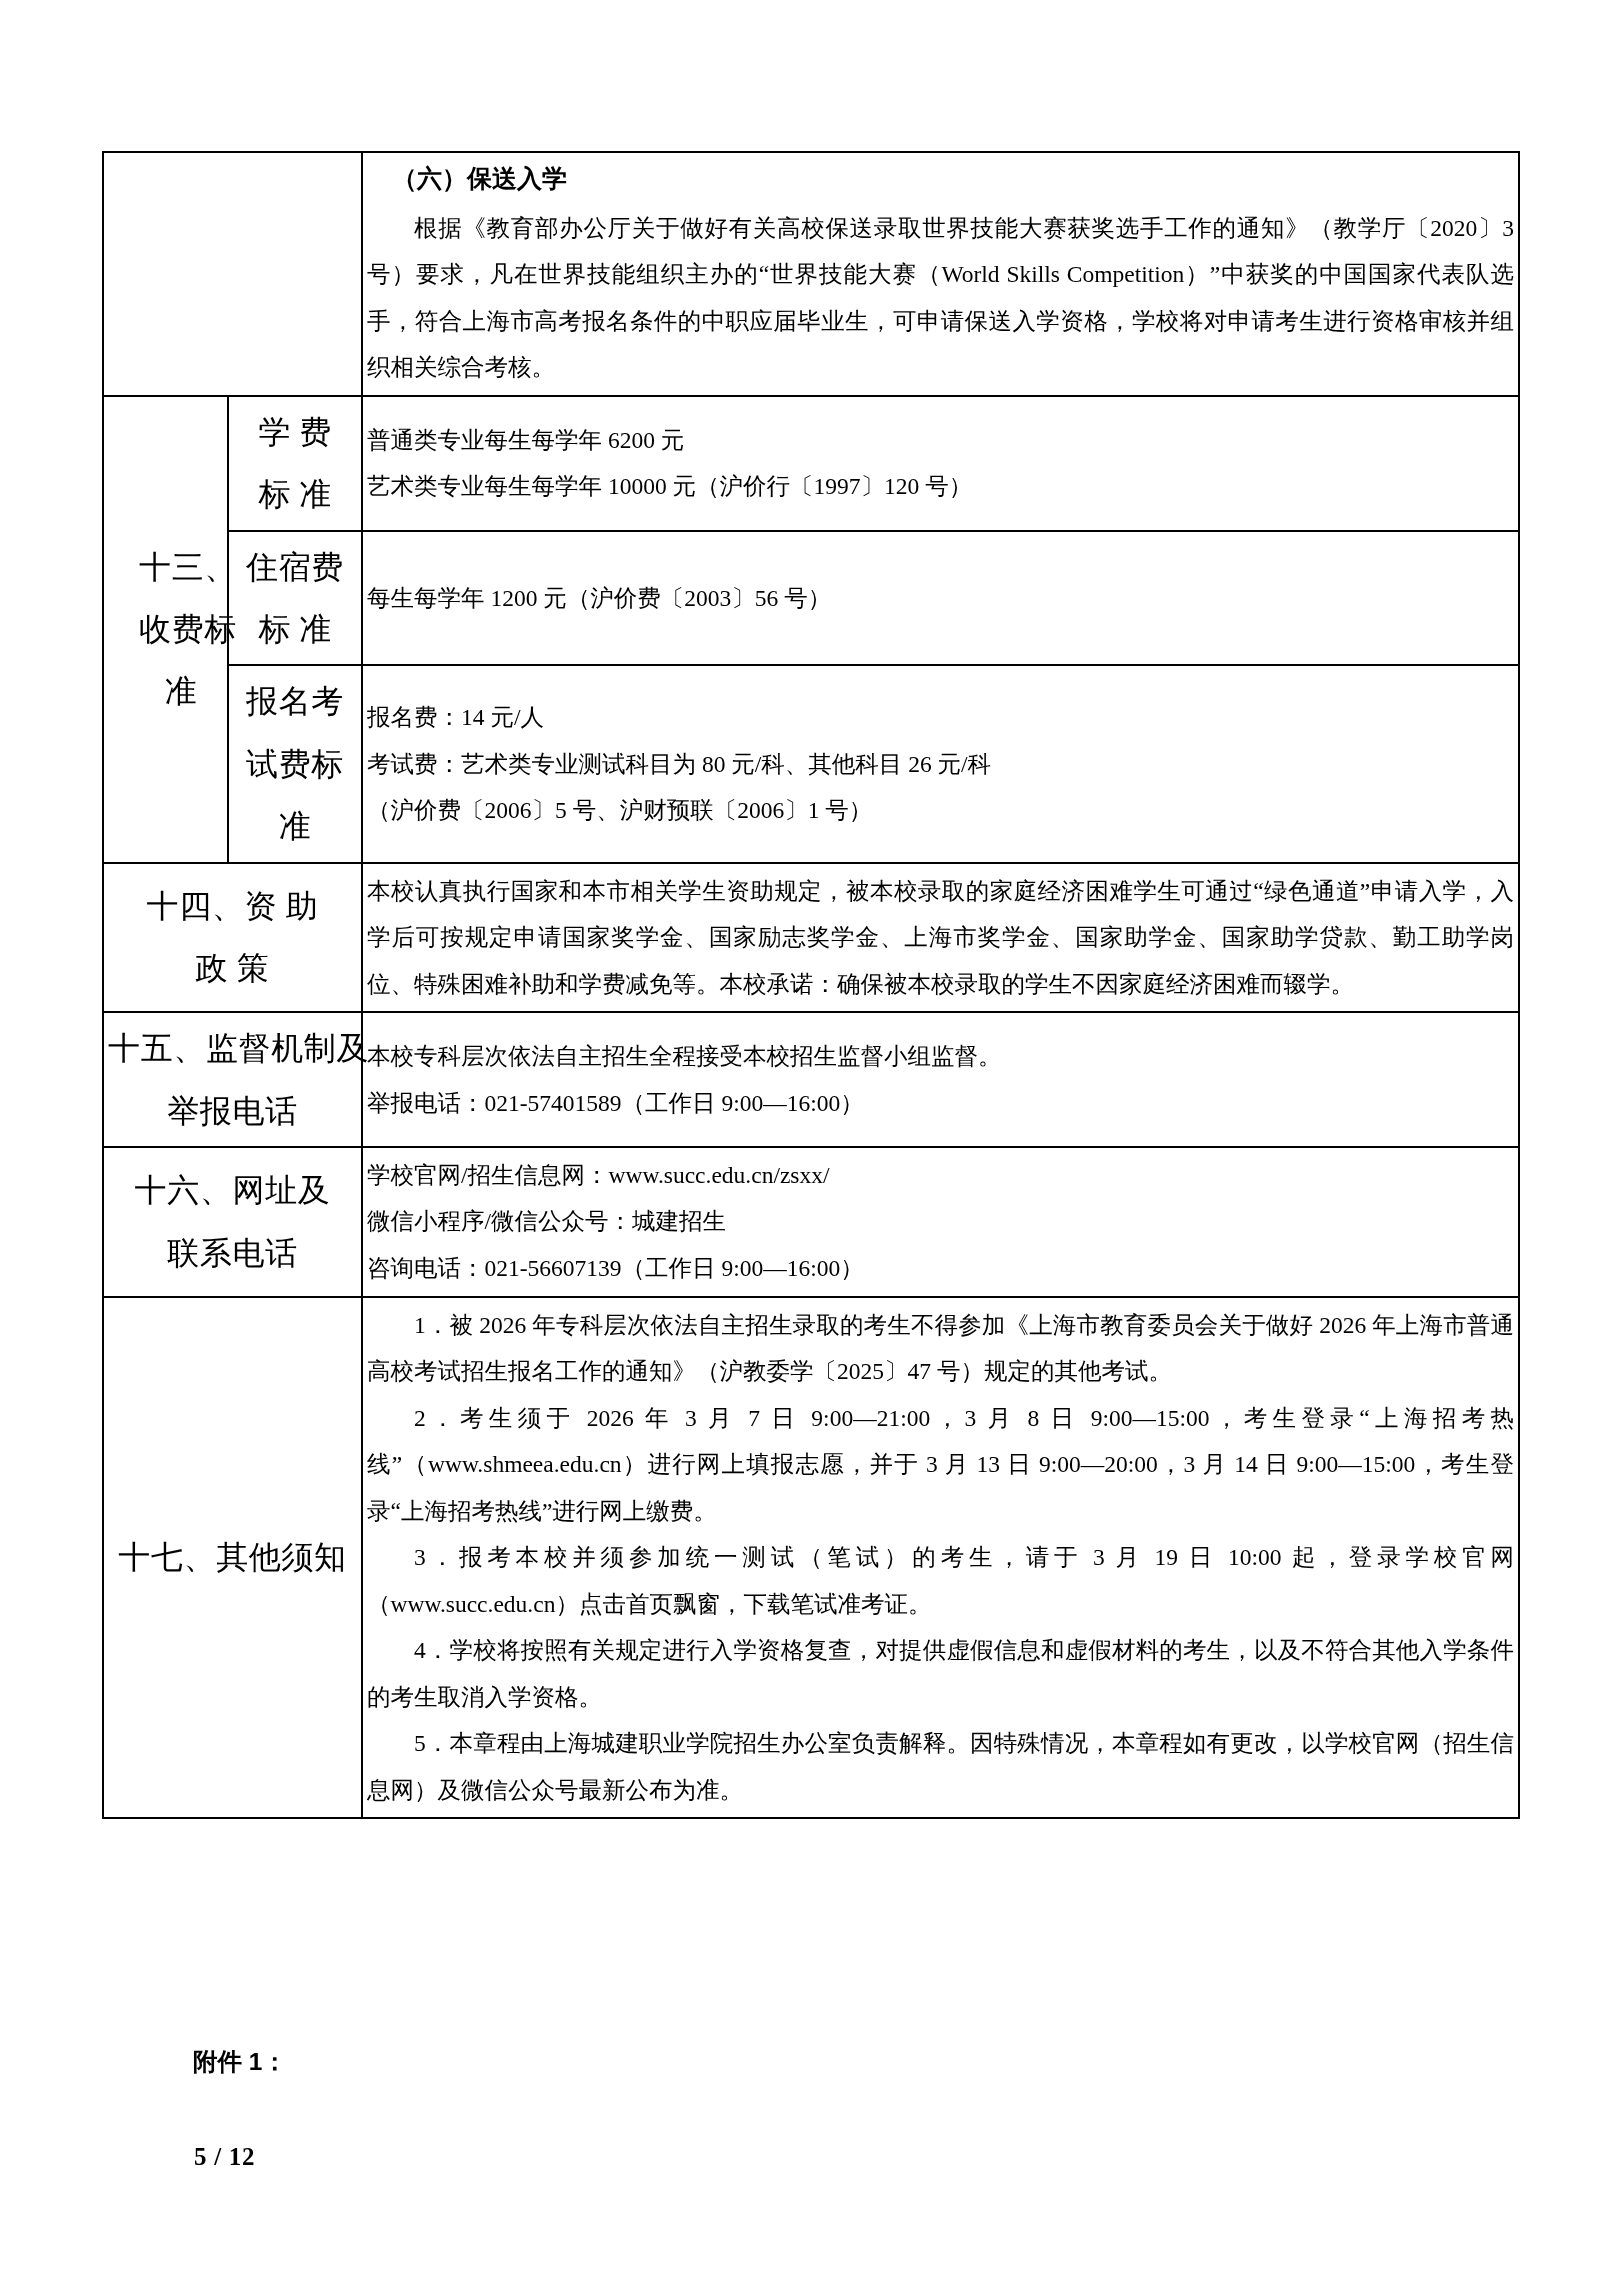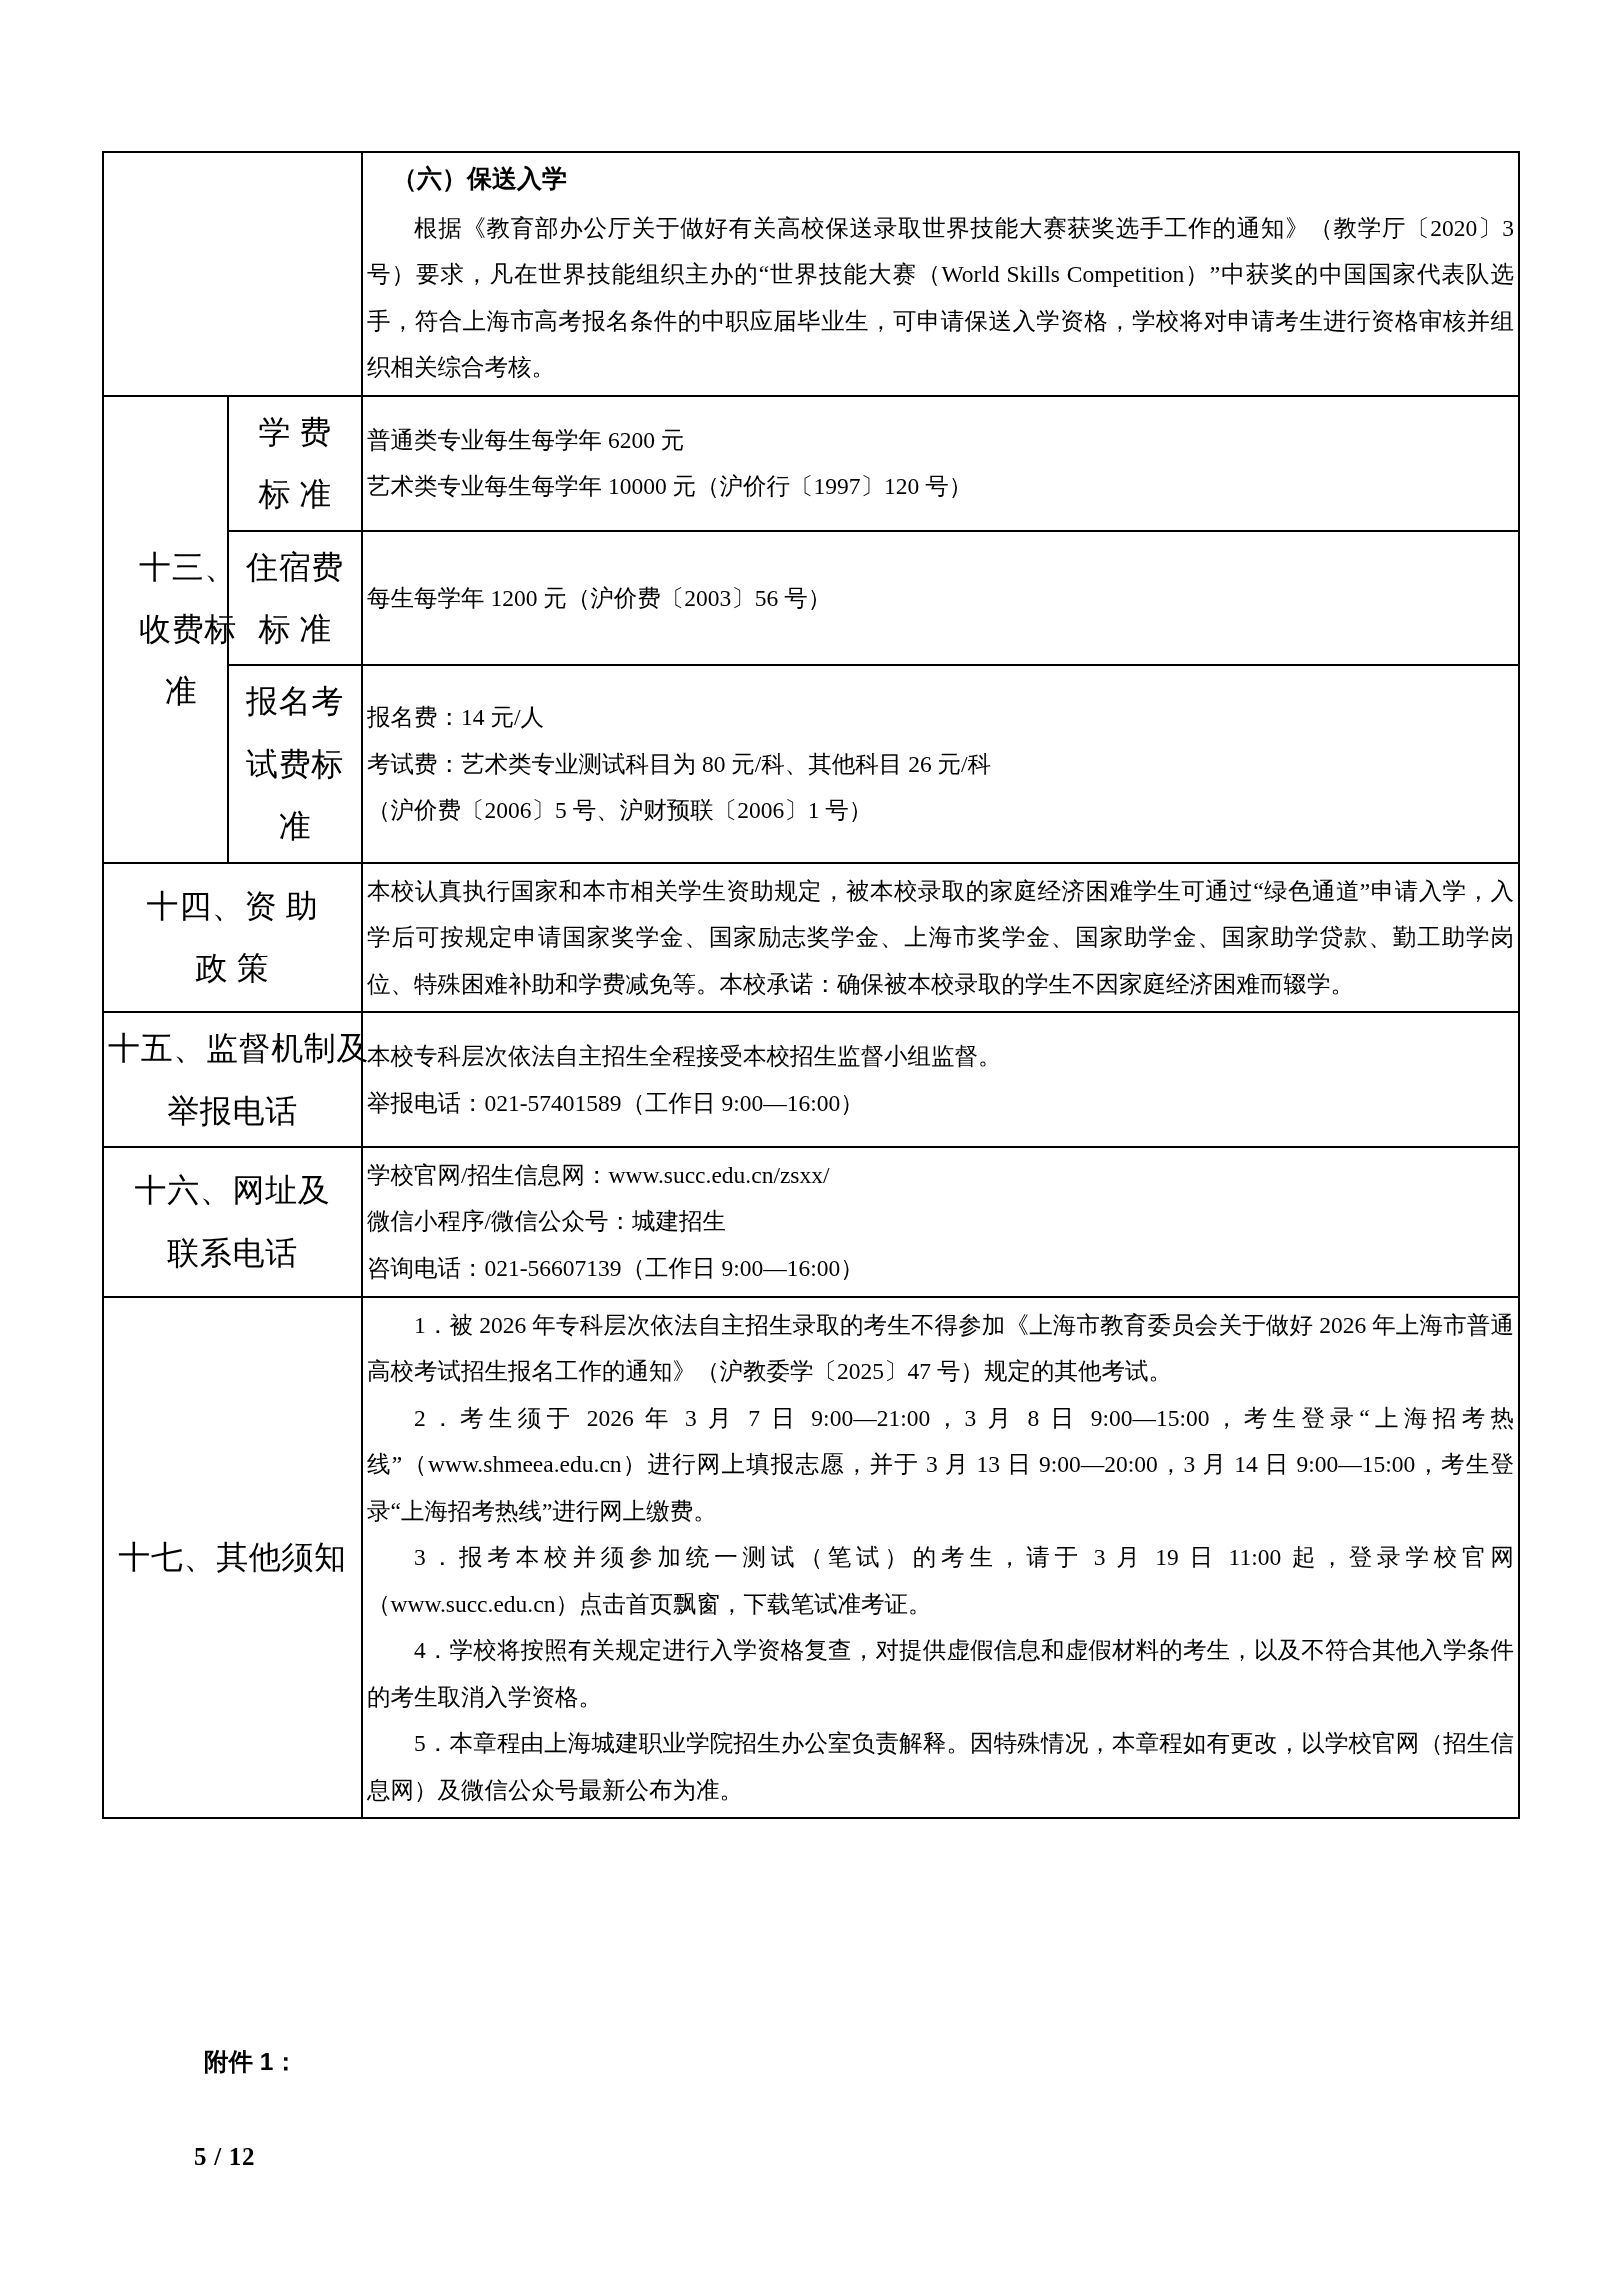--- a/index.html
+++ b/index.html
@@ -79,21 +79,21 @@
     text-indent: 1em;
     font-size: 25px;
     font-weight: bold;
     font-family: "Liberation Sans", "DejaVu Sans", sans-serif;
     line-height: 1.75;
   }
 
   
   .attachment {
     position: absolute;
-    left: 204px;
+    left: 193px;
     top: 2045px;
     font-size: 24.5px;
     font-weight: bold;
     font-family: "Liberation Sans", "DejaVu Sans", sans-serif;
     white-space: nowrap;
   }
 
   
   .page-number {
     position: absolute;
@@ -199,21 +199,21 @@
         </td>
       </tr>
 
       <tr>
         <td class="label-cell" colspan="2">
           <span class="lbl-line tight">十七、其他须知</span>
         </td>
         <td class="content-cell">
           <p class="para indent">1．被 2026 年专科层次依法自主招生录取的考生不得参加《上海市教育委员会关于做好 2026 年上海市普通高校考试招生报名工作的通知》（沪教委学〔2025〕47 号）规定的其他考试。</p>
           <p class="para indent">2．考生须于 2026 年 3 月 7 日 9:00—21:00，3 月 8 日 9:00—15:00，考生登录“上海招考热线”（www.shmeea.edu.cn）进行网上填报志愿，并于 3 月 13 日 9:00—20:00，3 月 14 日 9:00—15:00，考生登录“上海招考热线”进行网上缴费。</p>
-          <p class="para indent">3．报考本校并须参加统一测试（笔试）的考生，请于 3 月 19 日 11:00 起，登录学校官网（www.succ.edu.cn）点击首页飘窗，下载笔试准考证。</p>
+          <p class="para indent">3．报考本校并须参加统一测试（笔试）的考生，请于 3 月 19 日 10:00 起，登录学校官网（www.succ.edu.cn）点击首页飘窗，下载笔试准考证。</p>
           <p class="para indent">4．学校将按照有关规定进行入学资格复查，对提供虚假信息和虚假材料的考生，以及不符合其他入学条件的考生取消入学资格。</p>
           <p class="para indent">5．本章程由上海城建职业学院招生办公室负责解释。因特殊情况，本章程如有更改，以学校官网（招生信息网）及微信公众号最新公布为准。</p>
         </td>
       </tr>
 
     </tbody>
   </table>
 
   <div class="attachment">附件 1：</div>
 

